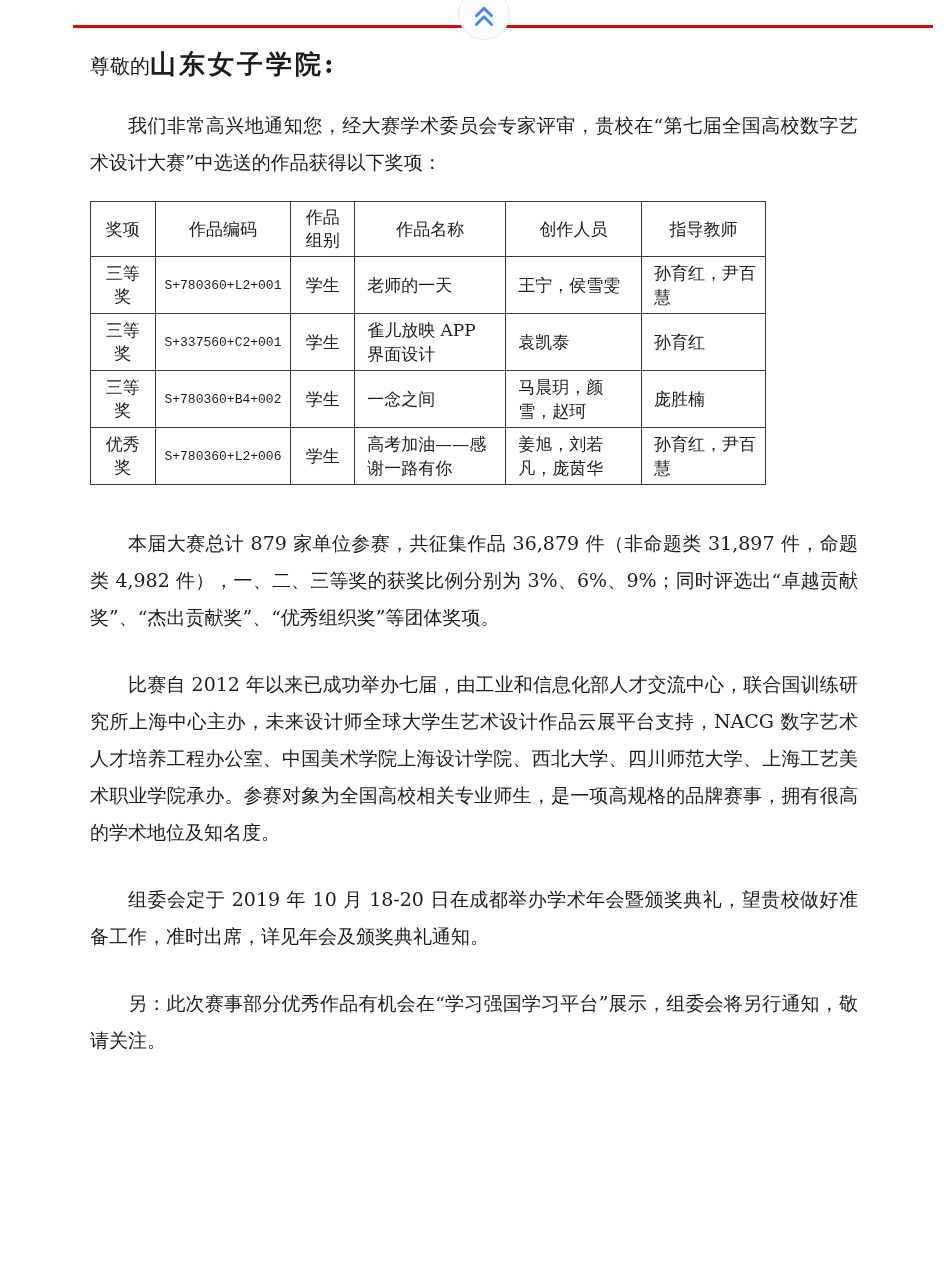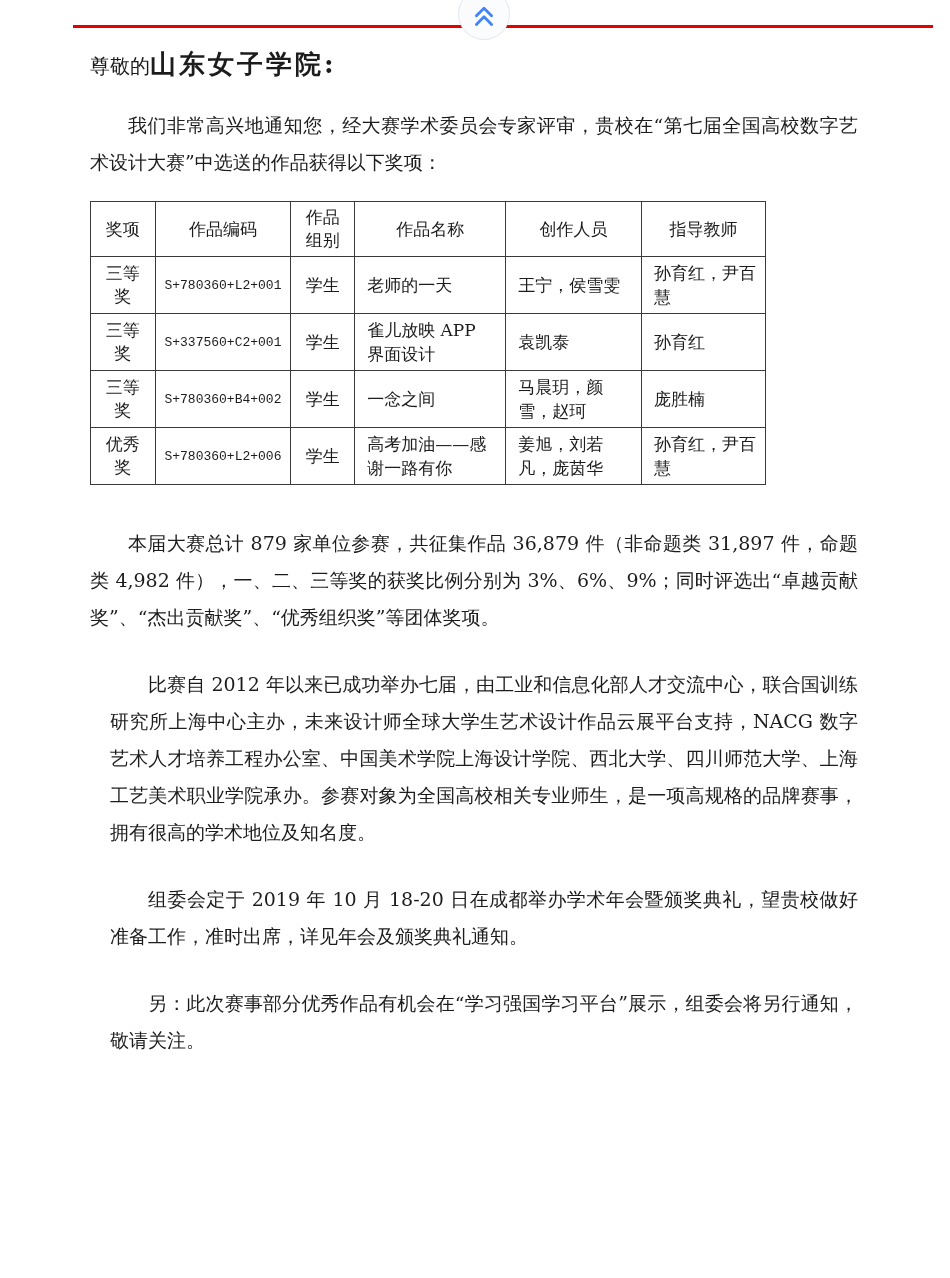--- a/index.html
+++ b/index.html
@@ -47,21 +47,21 @@
     border:1px solid #3a3a3a; font-weight:normal;
     font-size:17px; padding:4px 8px; color:#1c1c1c;
   }
   .awards th { height:36px; text-align:center; }
   .awards td { height:33px; }
   .awards td.c { text-align:center; }
   .awards td.code { font-family:Liberation Mono, monospace; font-size:13px; text-align:center; }
   .awards td.l { text-align:left; padding-left:12px; line-height:24px; }
 
   .after-table { margin-top:40px; }
-  .para-block p + p { margin-top:30px;margin-left:20px; }
+  .para-block p + p { margin-top:30px; }
 </style>
 </head>
 <body>
 
 <div class="page">
 
   <div class="top-float">
     <span>
       <svg viewBox="0 0 24 24" fill="none" stroke="#4285f4" stroke-width="2.6" stroke-linecap="round" stroke-linejoin="round">
         <path d="M5 9 L12 2 L19 9"></path>

